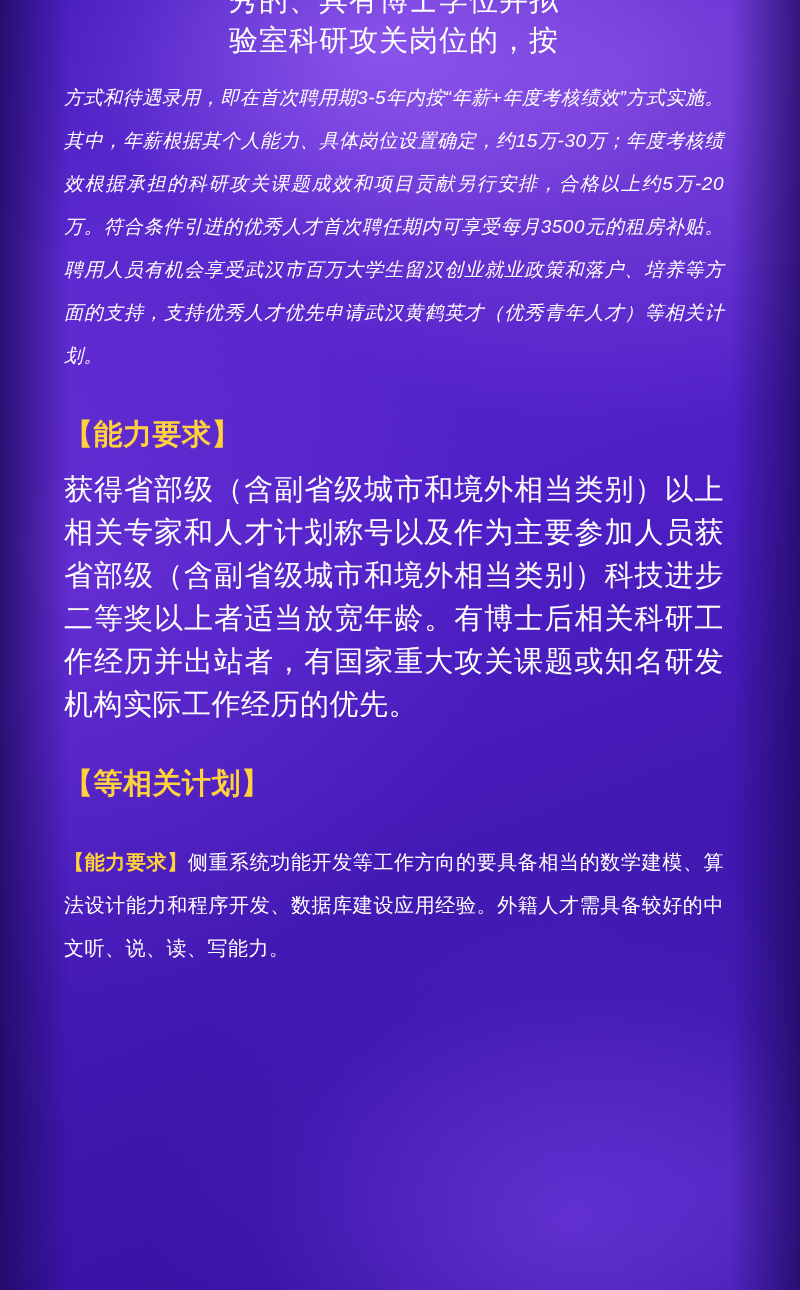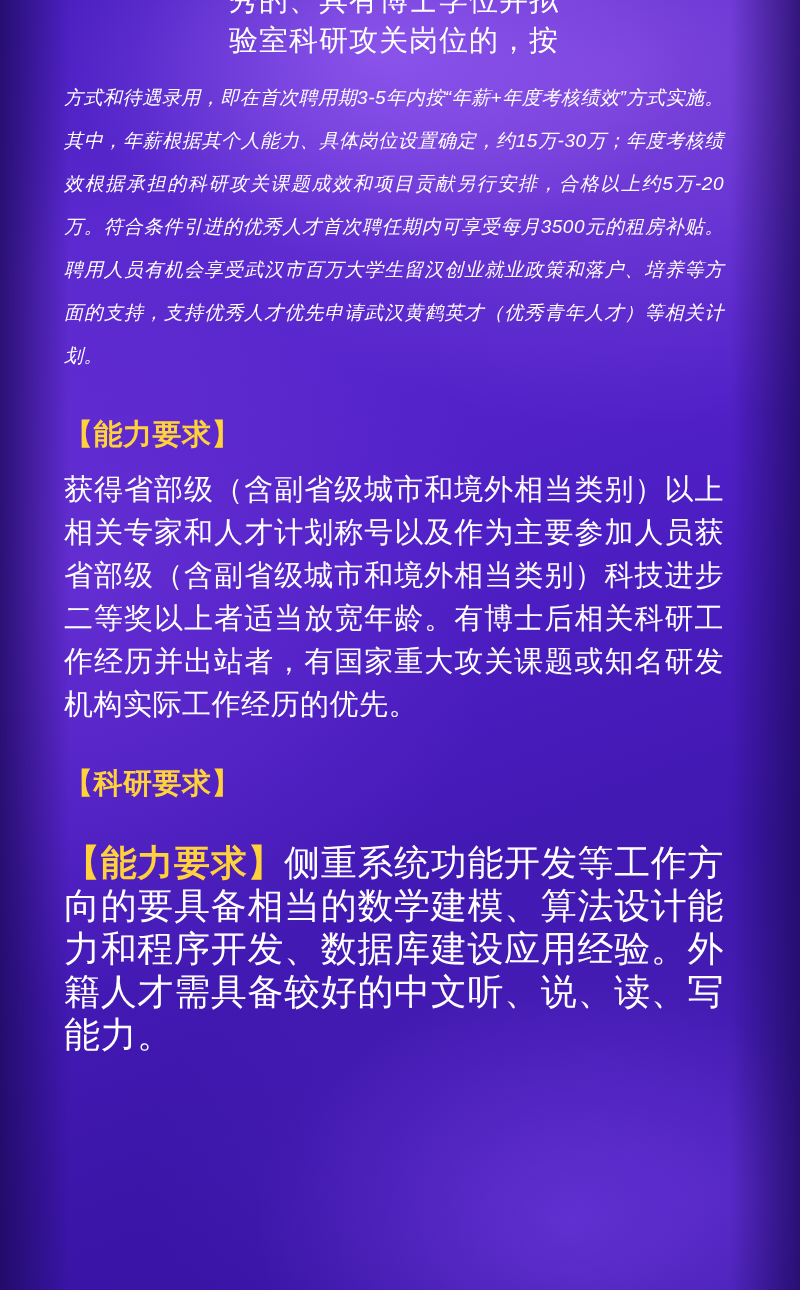--- a/index.html
+++ b/index.html
@@ -113,21 +113,21 @@
     font-size: 29px;
     line-height: 43px;
     letter-spacing: 0.5px;
     color: #ffffff;
     text-align: justify;
     text-justify: inter-ideograph;
     margin-top: 12px;
   }
   .inline-section {
     margin-top: 36px;
-    font-size: 36px;
+    font-size: 20px;
     line-height: 43px;
     letter-spacing: 0.5px;
     text-align: justify;
     text-justify: inter-ideograph;
   }
   .inline-section .head {
     color: #ffd23c;
     font-weight: bold;
   }
   .inline-section .rest {
@@ -153,21 +153,21 @@
     <div class="body-block">
       <div class="para clipped-first">方式和待遇录用，即在首次聘用期3-5年内按“年薪+年度考核绩效”方式实施。其中，年薪根据其个人能力、具体岗位设置确定，约15万-30万；年度考核绩效根据承担的科研攻关课题成效和项目贡献另行安排，合格以上约5万-20万。符合条件引进的优秀人才首次聘任期内可享受每月3500元的租房补贴。聘用人员有机会享受武汉市百万大学生留汉创业就业政策和落户、培养等方面的支持，支持优秀人才优先申请武汉黄鹤英才（优秀青年人才）等相关计划。</div>
     </div>
 
     <div class="section">
       <div class="section-head">【能力要求】</div>
       <div class="section-body">获得省部级（含副省级城市和境外相当类别）以上相关专家和人才计划称号以及作为主要参加人员获省部级（含副省级城市和境外相当类别）科技进步二等奖以上者适当放宽年龄。有博士后相关科研工作经历并出站者，有国家重大攻关课题或知名研发机构实际工作经历的优先。</div>
     </div>
 
     <div class="section">
-      <div class="section-head">【科研要求】</div>
+      <div class="section-head">【等相关计划】</div>
     </div>
 
     <div class="inline-section">
       <span class="head">【能力要求】</span><span class="rest">侧重系统功能开发等工作方向的要具备相当的数学建模、算法设计能力和程序开发、数据库建设应用经验。外籍人才需具备较好的中文听、说、读、写能力。</span>
     </div>
 
   </div>
 </div>
 
 </body></html>

